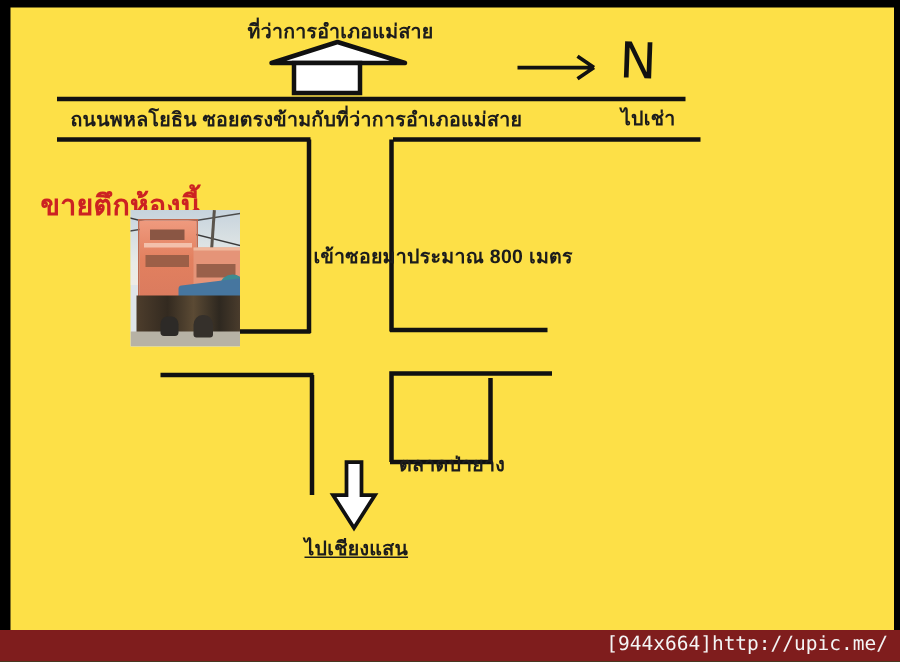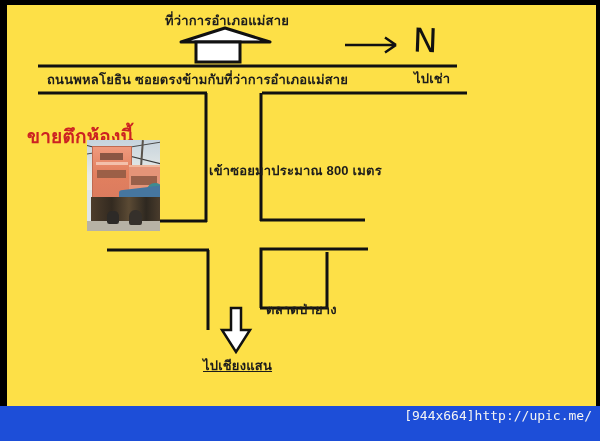--- a/index.html
+++ b/index.html
@@ -50,22 +50,22 @@
   .ph-bright{left:57%;top:28%;width:43%;height:32%;background:#e59478;border-top:2px solid #f0b79c;}
   .ph-bright .w3{left:8%;top:30%;width:84%;height:30%;background:#99604a;}
   .ph-awning{left:44%;top:53%;width:58%;height:17%;background:#46769f;transform:skewY(-7deg);border-radius:2px;}
   .ph-umbrella{right:-4%;top:47%;width:22%;height:15%;background:#3d8b91;border-radius:60% 60% 0 0;}
   .ph-shop{left:6%;top:63%;width:94%;height:27%;
     background:linear-gradient(90deg,#4d3d2c 0%,#332a20 30%,#5b4a34 55%,#2e2820 80%,#4a3c2c 100%);}
   .ph-street{left:0;bottom:0;width:100%;height:11%;background:#b7b2a5;}
   .ph-bike1{left:28%;bottom:8%;width:16%;height:14%;background:#2d2a27;border-radius:40% 40% 20% 20%;}
   .ph-bike2{left:58%;bottom:7%;width:18%;height:16%;background:#35302b;border-radius:45% 45% 15% 15%;}
   .footer{
-    position:absolute;left:0;right:0;bottom:0;height:35px;
-    background:#1d4ed8;color:#f4f4f4;
+    position:absolute;left:0;right:0;bottom:0;height:21px;
+    background:#7f1d1d;color:#f4f4f4;
     font-family:"DejaVu Sans Mono","Liberation Mono",monospace;
     font-size:13px;line-height:20px;text-align:right;
     padding-right:8px;box-sizing:border-box;
   }
 </style>
 </head>
 <body>
 
 <div class="page">
   <div class="canvas">

